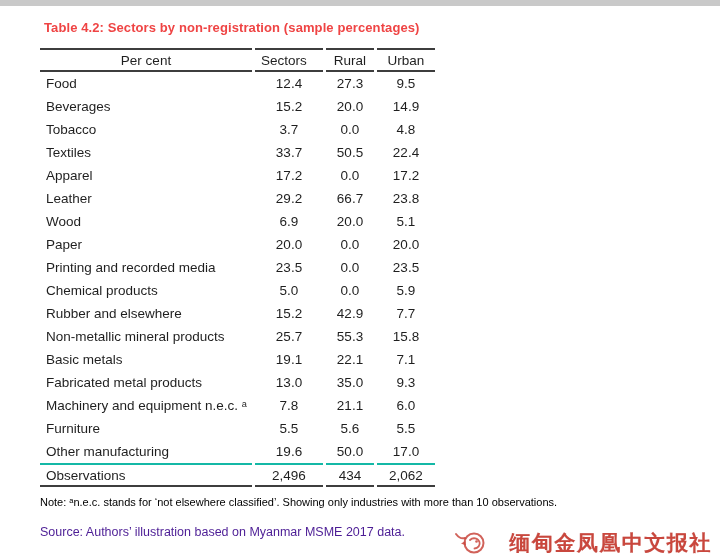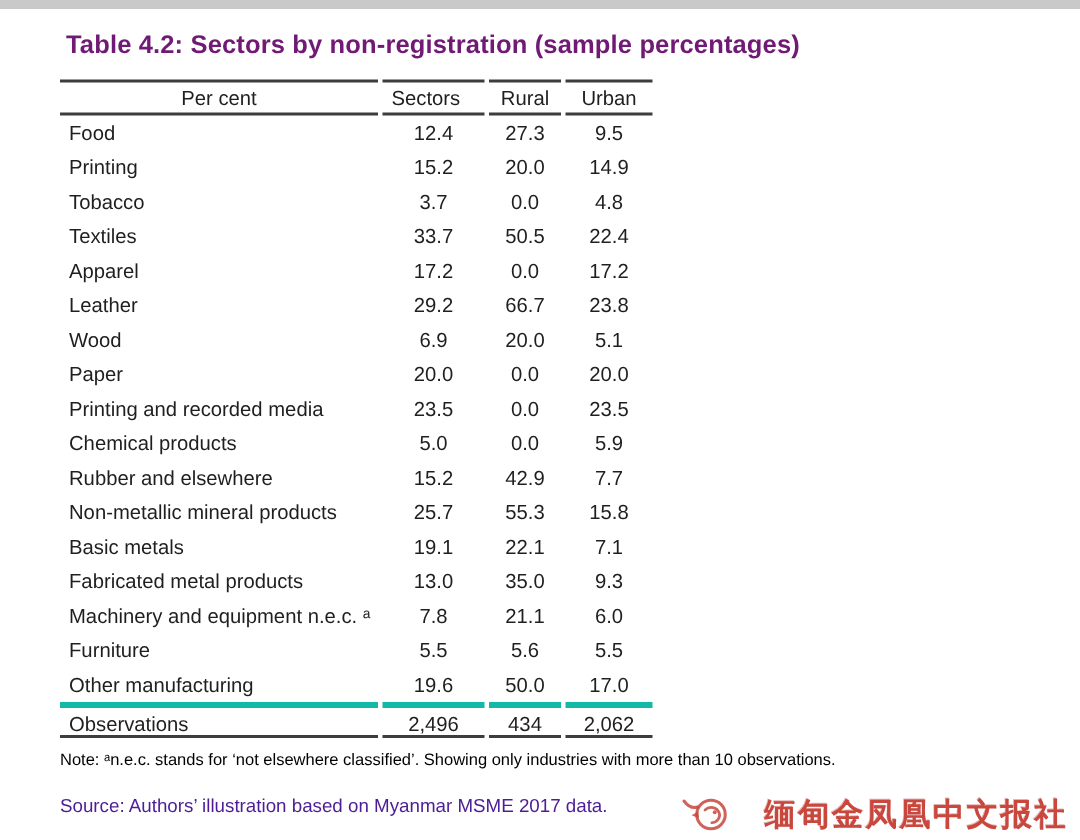--- a/index.html
+++ b/index.html
@@ -16,24 +16,24 @@
     position: absolute; top: 0; left: 0;
     width: 100%; height: 6px;
     background: #c9c9c9;
   }
   .page {
     position: absolute; top: 6px; left: 0;
     width: 720px;
   }
   .title {
     margin: 14px 0 0 44px;
-    font-size: 17px;
+    font-size: 13px;
     font-weight: 600;
     letter-spacing: 0.1px;
-    color: #701a75;
+    color: #ef4444;
   }
   .table {
     margin: 13px 0 0 40px;
     width: 394px;
   }
   .tr {
     display: grid;
     grid-template-columns: 212px 68px 48px 58px;
     column-gap: 3px;
     height: 23px;
@@ -47,21 +47,21 @@
   .sector { text-align: left; padding-left: 6px; }
   .num { text-align: center; }
   .thead-row .th {
     border-top: 2px solid #3d3d3d;
     border-bottom: 2px solid #3d3d3d;
     height: 24px;
     line-height: 21px;
   }
   .thead-row { height: 24px; }
   .footer-row .td {
-    border-top: 4px solid #14b8a6;
+    border-top: 2px solid #14b8a6;
     border-bottom: 2px solid #3d3d3d;
     height: 24px;
     line-height: 21px;
   }
   .footer-row { height: 24px; }
   .note {
     margin: 9px 0 0 40px;
     font-size: 11px;
     color: #000000;
   }
@@ -107,21 +107,21 @@
 
     <div id="tbody">
   <div class="tr">
     <div class="td sector">Food</div>
     <div class="td num">12.4</div>
     <div class="td num">27.3</div>
     <div class="td num">9.5</div>
   </div>
 
   <div class="tr">
-    <div class="td sector">Printing</div>
+    <div class="td sector">Beverages</div>
     <div class="td num">15.2</div>
     <div class="td num">20.0</div>
     <div class="td num">14.9</div>
   </div>
 
   <div class="tr">
     <div class="td sector">Tobacco</div>
     <div class="td num">3.7</div>
     <div class="td num">0.0</div>
     <div class="td num">4.8</div>

